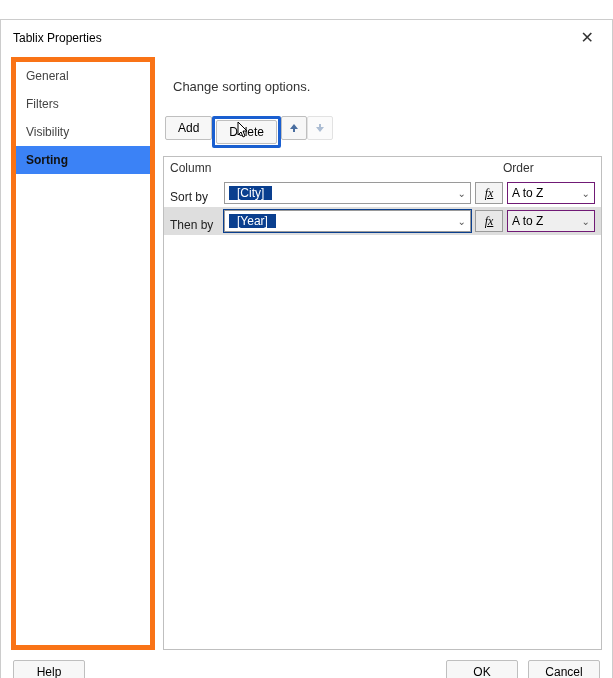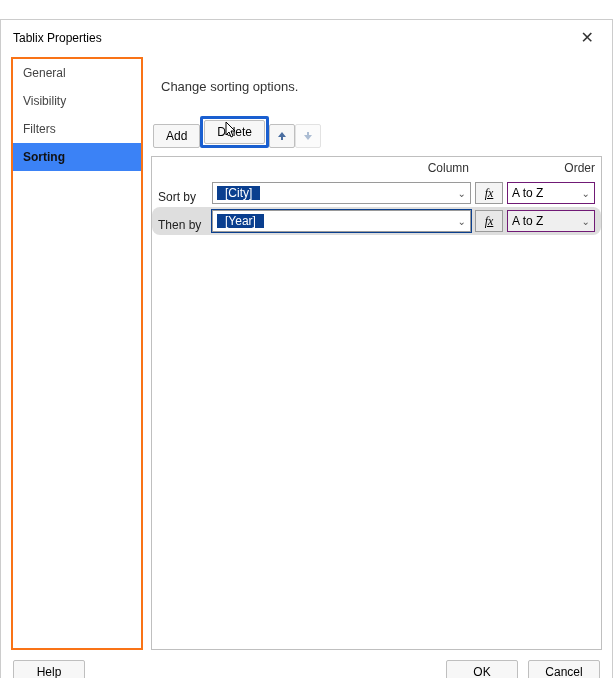--- a/index.html
+++ b/index.html
@@ -6,43 +6,43 @@
 body { background: #fff; width: 613px; height: 678px; overflow: hidden; }
 
 .dialog { width: 613px; height: 678px; border: 1px solid #ccc; display: flex; flex-direction: column; margin-top: 19px; }
 
 .titlebar { display: flex; align-items: center; justify-content: space-between; padding: 8px 12px 6px 12px; }
 .titlebar .title { font-size: 12px; color: #000; }
 .titlebar .close { font-size: 16px; color: #333; cursor: pointer; padding: 0 6px; }
 
 .body { flex: 1; display: flex; padding: 4px 10px 0 10px; gap: 8px; min-height: 0; }
 
-.sidebar { width: 132px; border: 2px solid #f97316; background: #fff; }
+.sidebar { width: 144px; border: 5px solid #f97316; background: #fff; }
 .sidebar-item { padding: 7px 10px; color: #444; cursor: pointer; }
 .sidebar-item.selected { background: #3b82f6; color: #111; font-weight: bold; }
 
 .main { flex: 1; display: flex; flex-direction: column; min-width: 0; }
 .main-heading { font-size: 13px; color: #333; padding: 22px 10px 22px 10px; }
 
-.toolbar { display: flex; align-items: flex-end; padding: 0 2px 8px 2px; }
+.toolbar { display: flex; align-items: flex-start; padding: 0 2px 8px 2px; }
 .btn { border: 1px solid #bfbfbf; background: #f7f7f7; padding: 4px 12px; border-radius: 2px; cursor: pointer; }
 .delete-wrap { border: 3px solid #1a5fd0; padding: 1px; border-radius: 2px; position: relative; }
 .delete-wrap .btn { display:inline-block; }
 .cursor-arrow { position:absolute; left:22px; top:2px; pointer-events:none; }
 .icon-btn { border: 1px solid #bfbfbf; background: #f7f7f7; width: 26px; height: 24px; border-radius: 2px; display: inline-flex; align-items: center; justify-content: center; cursor: pointer; color:#56749a; }
 .icon-btn.disabled { opacity: .45; cursor: default; }
 
 .grid { flex: 1; border: 1px solid #bfbfbf; min-height: 0; background: #fff; }
-.grid-header { display: flex; padding: 4px 6px 4px 6px; color: #333; text-align: right; }
+.grid-header { display: flex; padding: 4px 6px 4px 6px; color: #333; }
 .col-column { flex: 1; }
 .col-fx { width: 34px; }
 .col-order { width: 92px; }
 
 .grid-row { display: flex; align-items: flex-end; padding: 3px 6px; gap: 4px; }
-.grid-row.selected { background: #dedede; border-radius: 8px; }
+.grid-row.selected { background: #dedede; }
 .row-label { width: 50px; color: #222; }
 
 .combo { flex: 1; height: 22px; border: 1px solid #9a9a9a; background: #fff; display: flex; align-items: center; justify-content: space-between; padding: 0 4px 0 4px; }
 .combo .text-sel { background: #0a3f8f; color: #fff; padding: 0 8px; }
 .combo.focused { outline: 1px solid #0a3f8f; }
 .chev { font-size: 10px; color: #555; }
 
 .fx-btn { width: 28px; height: 22px; border: 1px solid #9a9a9a; background: #f4f4f4; display: inline-flex; align-items: center; justify-content: center; font-style: italic; font-family: Georgia, serif; cursor: pointer; text-decoration: underline; }
 .fx-btn.selected { background: #e8e8e8; }
 
@@ -65,24 +65,24 @@
     <span class="close">✕</span>
   </div>
 
   <div class="body">
 
     <div class="sidebar">
       <div class="sidebar-item">
         <span>General</span>
       </div>
       <div class="sidebar-item">
-        <span>Visibility</span>
+        <span>Filters</span>
       </div>
       <div class="sidebar-item">
-        <span>Filters</span>
+        <span>Visibility</span>
       </div>
       <div class="sidebar-item selected">
         <span>Sorting</span>
       </div>
     </div>
 
     <div class="main">
       <div class="main-heading">Change sorting options.</div>
 
       <div class="toolbar">

